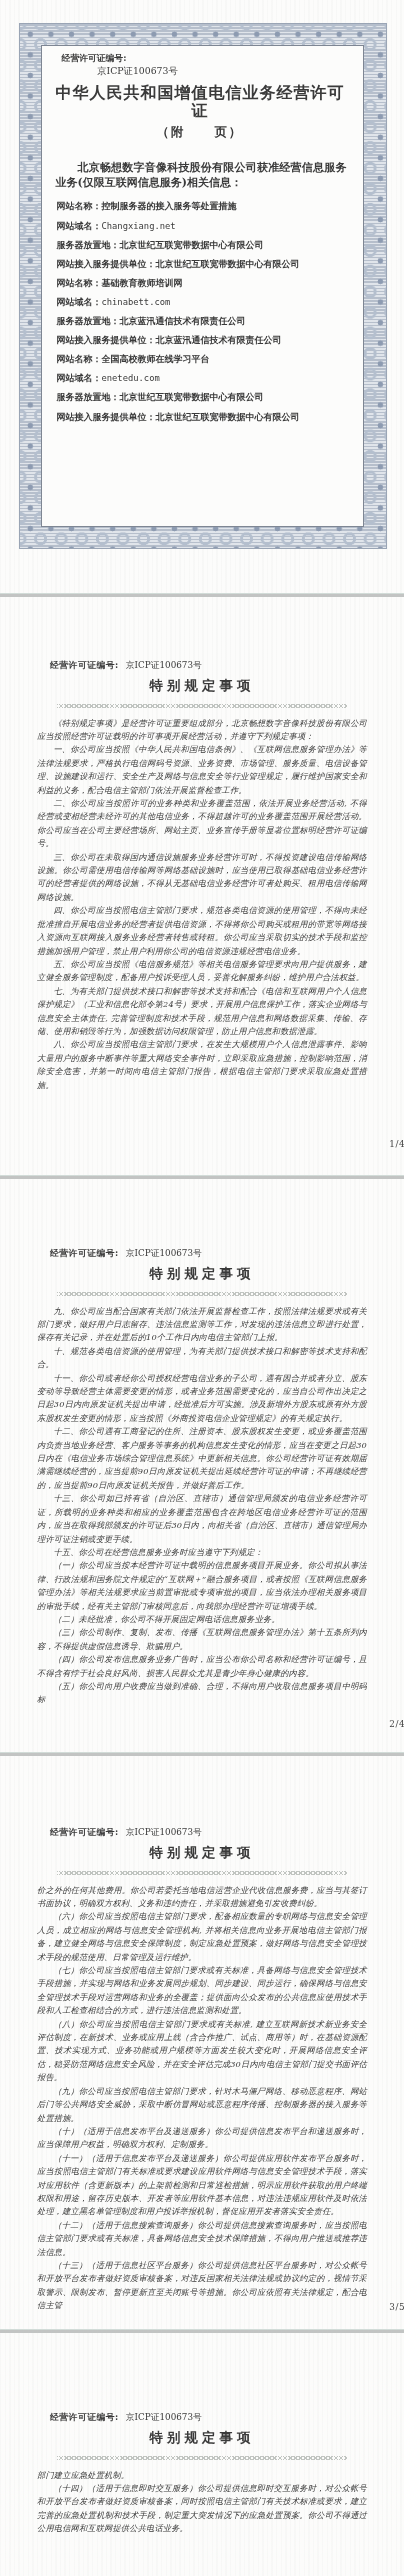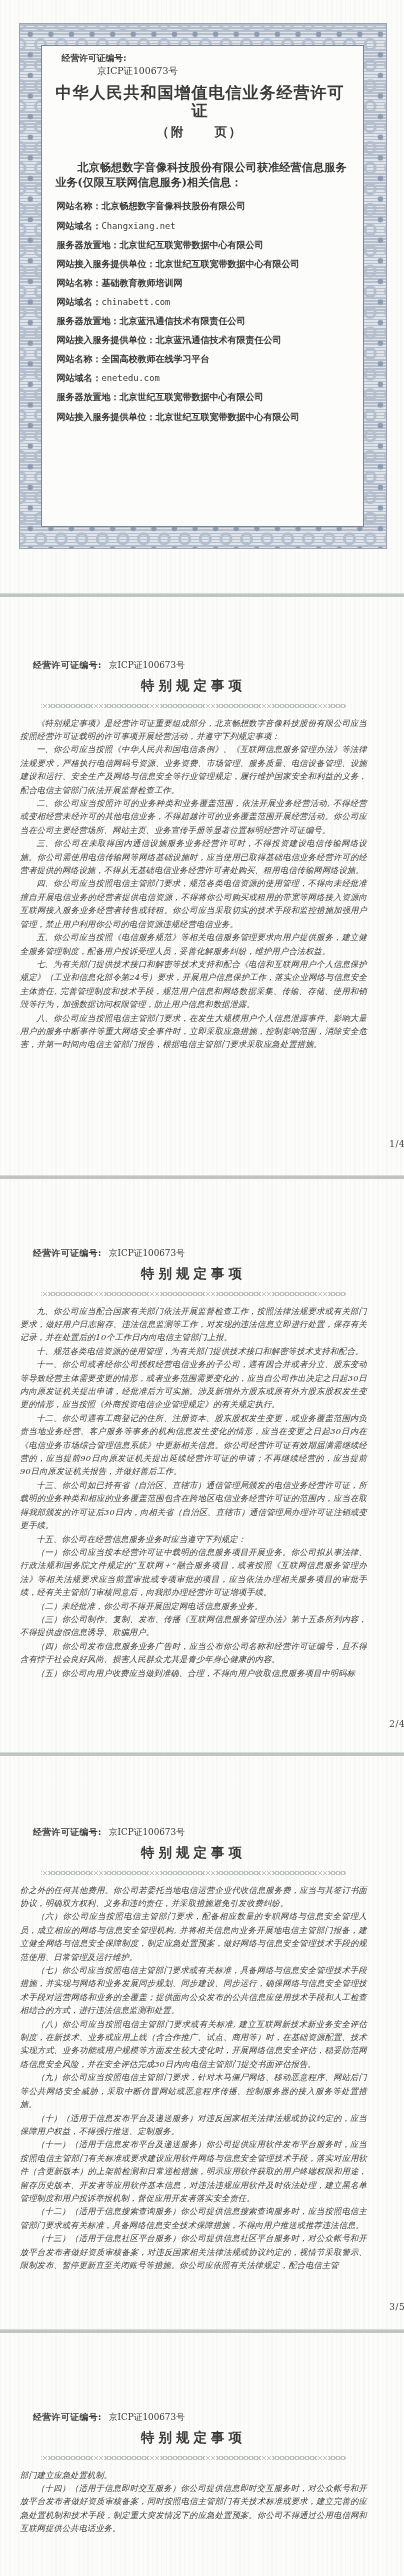--- a/index.html
+++ b/index.html
@@ -77,21 +77,21 @@
   }
   .field-row .fv{font-weight:bold;}
   .field-row .fv.latin{font-family:"DejaVu Sans Mono","Liberation Mono",monospace;font-weight:normal;font-size:8.8px;}
   
   .spec-page{
     position:relative;
     box-sizing:border-box;
     width:405px;
     border-top:3.6px solid #c2c4c3;
     box-shadow:0 -1px 0 #d2dcd8;
-    padding-left:20px;
+    padding-left:37px;
     padding-right:38px;
   }
   .spec-page.p1{height:582px;padding-top:62px;}
   .spec-page.p2{height:577px;padding-top:68px;}
   .spec-page.p3{height:577px;padding-top:70px;}
   .spec-page.p4{height:566px;padding-top:78px;}
   .spec-lic{margin-left:13px;font-size:8.8px;line-height:12.4px;}
   .spec-lic .lbl{font-weight:bold;letter-spacing:0.5px;}
   .spec-lic .val{margin-left:4.1px;font-weight:normal;}
   .spec-title{
@@ -140,21 +140,21 @@
 
   <section class="cert-page">
     <div class="cert-border">
       <div class="cert-inner">
         <div class="lic-row">经营许可证编号:</div>
         <div class="lic-value">京ICP证100673号</div>
         <h1 class="cert-title">中华人民共和国增值电信业务经营许可证</h1>
         <div class="cert-subtitle">（附　　页）</div>
         <p class="cert-intro">北京畅想数字音像科技股份有限公司获准经营信息服务业务(仅限互联网信息服务)相关信息：</p>
         <div class="cert-fields">
-            <div class="field-row"><span class="fl">网站名称：</span><span class="fv">北京畅想数字音像科技股份有限公司</span></div>
+            <div class="field-row"><span class="fl">网站名称：</span><span class="fv">控制服务器的接入服务等处置措施</span></div>
             <div class="field-row"><span class="fl">网站域名：</span><span class="fv latin">Changxiang.net</span></div>
             <div class="field-row"><span class="fl">服务器放置地：</span><span class="fv">北京世纪互联宽带数据中心有限公司</span></div>
             <div class="field-row"><span class="fl">网站接入服务提供单位：</span><span class="fv">北京世纪互联宽带数据中心有限公司</span></div>
             <div class="field-row"><span class="fl">网站名称：</span><span class="fv">基础教育教师培训网</span></div>
             <div class="field-row"><span class="fl">网站域名：</span><span class="fv latin">chinabett.com</span></div>
             <div class="field-row"><span class="fl">服务器放置地：</span><span class="fv">北京蓝汛通信技术有限责任公司</span></div>
             <div class="field-row"><span class="fl">网站接入服务提供单位：</span><span class="fv">北京蓝汛通信技术有限责任公司</span></div>
             <div class="field-row"><span class="fl">网站名称：</span><span class="fv">全国高校教师在线学习平台</span></div>
             <div class="field-row"><span class="fl">网站域名：</span><span class="fv latin">enetedu.com</span></div>
             <div class="field-row"><span class="fl">服务器放置地：</span><span class="fv">北京世纪互联宽带数据中心有限公司</span></div>
@@ -211,21 +211,21 @@
       <span class="val">京ICP证100673号</span>
     </div>
     <h2 class="spec-title">特别规定事项</h2>
     <div class="zigzag"></div>
     <div class="spec-body">
         <p class="para cont">价之外的任何其他费用。你公司若委托当地电信运营企业代收信息服务费，应当与其签订书面协议，明确双方权利、义务和违约责任，并采取措施避免引发收费纠纷。</p>
         <p class="para">（六）你公司应当按照电信主管部门要求，配备相应数量的专职网络与信息安全管理人员，成立相应的网络与信息安全管理机构, 并将相关信息向业务开展地电信主管部门报备，建立健全网络与信息安全保障制度，制定应急处置预案，做好网络与信息安全管理技术手段的规范使用、日常管理及运行维护。</p>
         <p class="para">（七）你公司应当按照电信主管部门要求或有关标准，具备网络与信息安全管理技术手段措施，并实现与网络和业务发展同步规划、同步建设、同步运行，确保网络与信息安全管理技术手段对运营网络和业务的全覆盖；提供面向公众发布的公共信息应使用技术手段和人工检查相结合的方式，进行违法信息监测和处置。</p>
         <p class="para">（八）你公司应当按照电信主管部门要求或有关标准, 建立互联网新技术新业务安全评估制度，在新技术、业务或应用上线（含合作推广、试点、商用等）时，在基础资源配置、技术实现方式、业务功能或用户规模等方面发生较大变化时，开展网络信息安全评估，稳妥防范网络信息安全风险，并在安全评估完成30日内向电信主管部门提交书面评估报告。</p>
         <p class="para">（九）你公司应当按照电信主管部门要求，针对木马僵尸网络、移动恶意程序、网站后门等公共网络安全威胁，采取中断仿冒网站或恶意程序传播、控制服务器的接入服务等处置措施。</p>
-        <p class="para">（十）（适用于信息发布平台及递送服务）对违反国家相关法律法规或协议约定的，应当保障用户权益，不得强行推送、定制服务。</p>
+        <p class="para">（十）（适用于信息发布平台及递送服务）你公司提供信息发布平台和递送服务时，应当保障用户权益，明确双方权利、定制服务。</p>
         <p class="para">（十一）（适用于信息发布平台及递送服务）你公司提供应用软件发布平台服务时，应当按照电信主管部门有关标准或要求建设应用软件网络与信息安全管理技术手段，落实对应用软件（含更新版本）的上架前检测和日常巡检措施，明示应用软件获取的用户终端权限和用途，留存历史版本、开发者等应用软件基本信息，对违法违规应用软件及时依法处理，建立黑名单管理制度和用户投诉举报机制，督促应用开发者落实安全责任。</p>
         <p class="para">（十二）（适用于信息搜索查询服务）你公司提供信息搜索查询服务时，应当按照电信主管部门要求或有关标准，具备网络信息安全技术保障措施，不得向用户推送或推荐违法信息。</p>
         <p class="para">（十三）（适用于信息社区平台服务）你公司提供信息社区平台服务时，对公众帐号和开放平台发布者做好资质审核备案，对违反国家相关法律法规或协议约定的，视情节采取警示、限制发布、暂停更新直至关闭账号等措施。你公司应依照有关法律规定，配合电信主管</p>
       </div>
     <div class="page-num">3/5</div>
   </section>
     <section class="spec-page p4">
     <div class="spec-lic">
       <span class="lbl">经营许可证编号:</span>
       <span class="val">京ICP证100673号</span>

